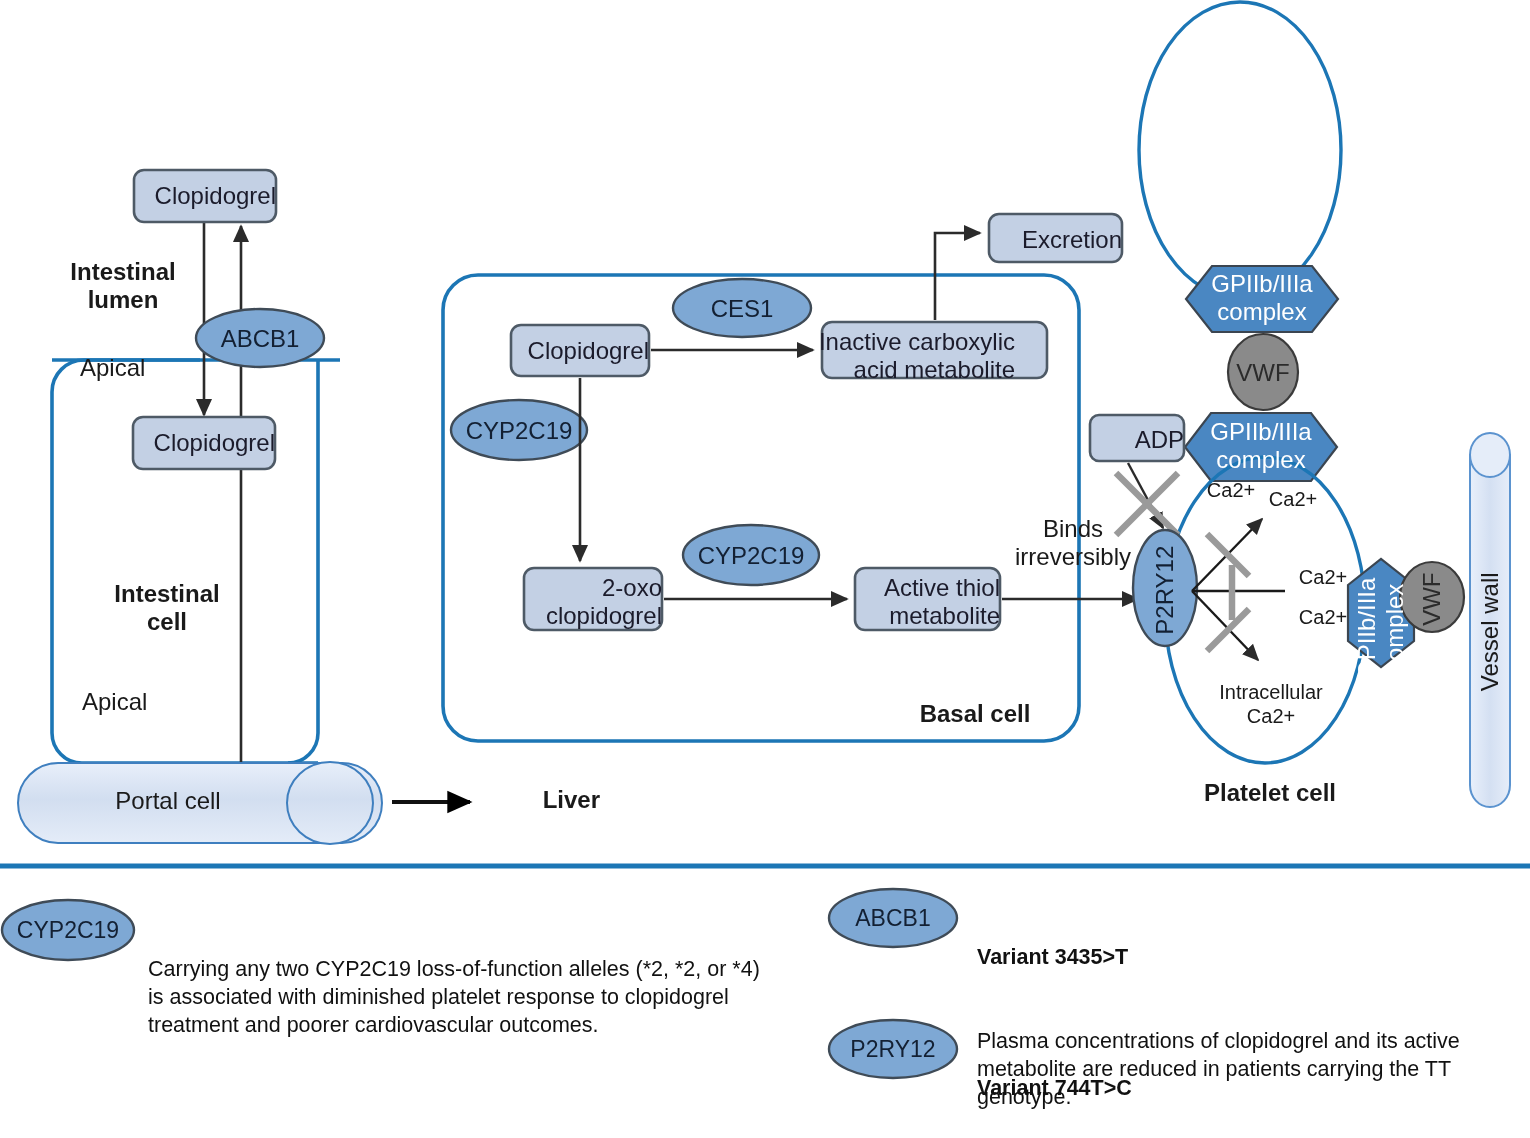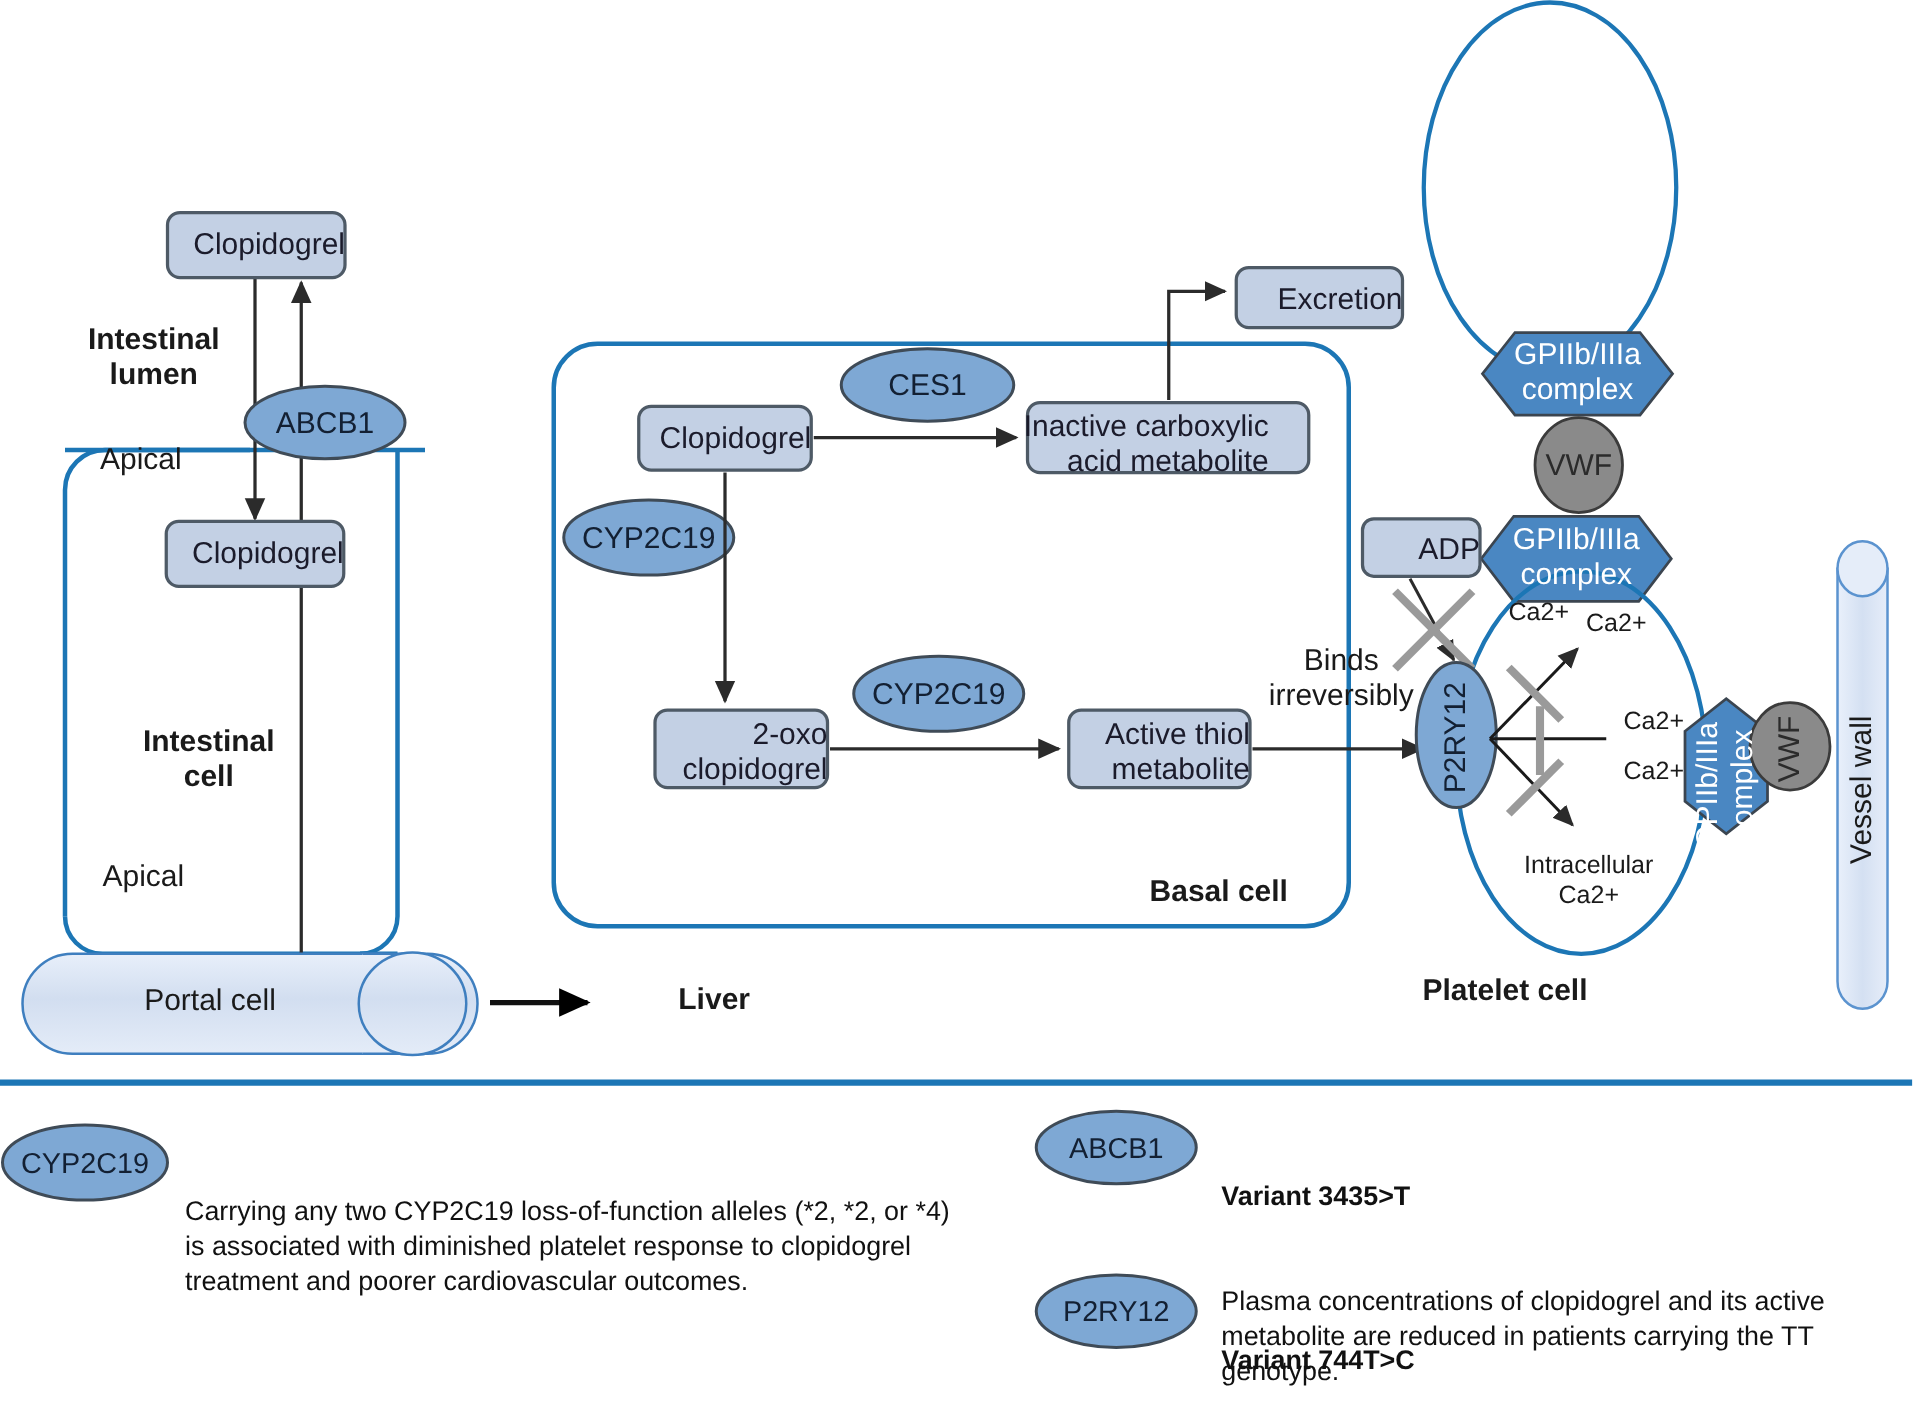--- a/index.html
+++ b/index.html
@@ -177,21 +177,21 @@
 <div class="lbl small" style="left:1196px;top:479px;width:70px;text-align:center;">Ca2+</div>
 <div class="lbl small" style="left:1258px;top:488px;width:70px;text-align:center;">Ca2+</div>
 <div class="lbl small" style="left:1288px;top:566px;width:70px;text-align:center;">Ca2+</div>
 <div class="lbl small" style="left:1288px;top:606px;width:70px;text-align:center;">Ca2+</div>
 <div class="lbl small" style="left: 1196px; top: 681px; width: 150px; text-align: center; white-space: pre-line;">Intracellular
 Ca2+</div>
 <div class="lbl hexlbl rot90" style="left: 1305px; top: 600px; width: 152px; white-space: pre-line;">GPIIb/IIIa
 complex</div>
 <div class="lbl greylbl rot90" style="left:1382px;top:585px;width:100px;">VWF</div>
 <div class="lbl plain rot90" style="left:1420px;top:607px;width:140px;">Vessel wall</div>
-<div class="lbl plain bold" style="left:1124px;top:779px;width:160px;text-align:center;">Platelet cell</div>
+<div class="lbl plain bold" style="left:1190px;top:779px;width:160px;text-align:center;">Platelet cell</div>
 
 <div class="lbl ellbl" style="left:4px;top:917px;width:128px;font-size:23px;">CYP2C19</div>
 <div class="lbl ellbl" style="left:831px;top:905px;width:124px;font-size:23px;">ABCB1</div>
 <div class="lbl ellbl" style="left:831px;top:1036px;width:124px;font-size:23px;">P2RY12</div>
 
 <div class="lbl legendtext" style="left:148px;top:900px;width:660px;">
   <div style="white-space: pre-line;">Carrying any two CYP2C19 loss-of-function alleles (*2, *2, or *4)
 is associated with diminished platelet response to clopidogrel
 treatment and poorer cardiovascular outcomes.</div>
   

